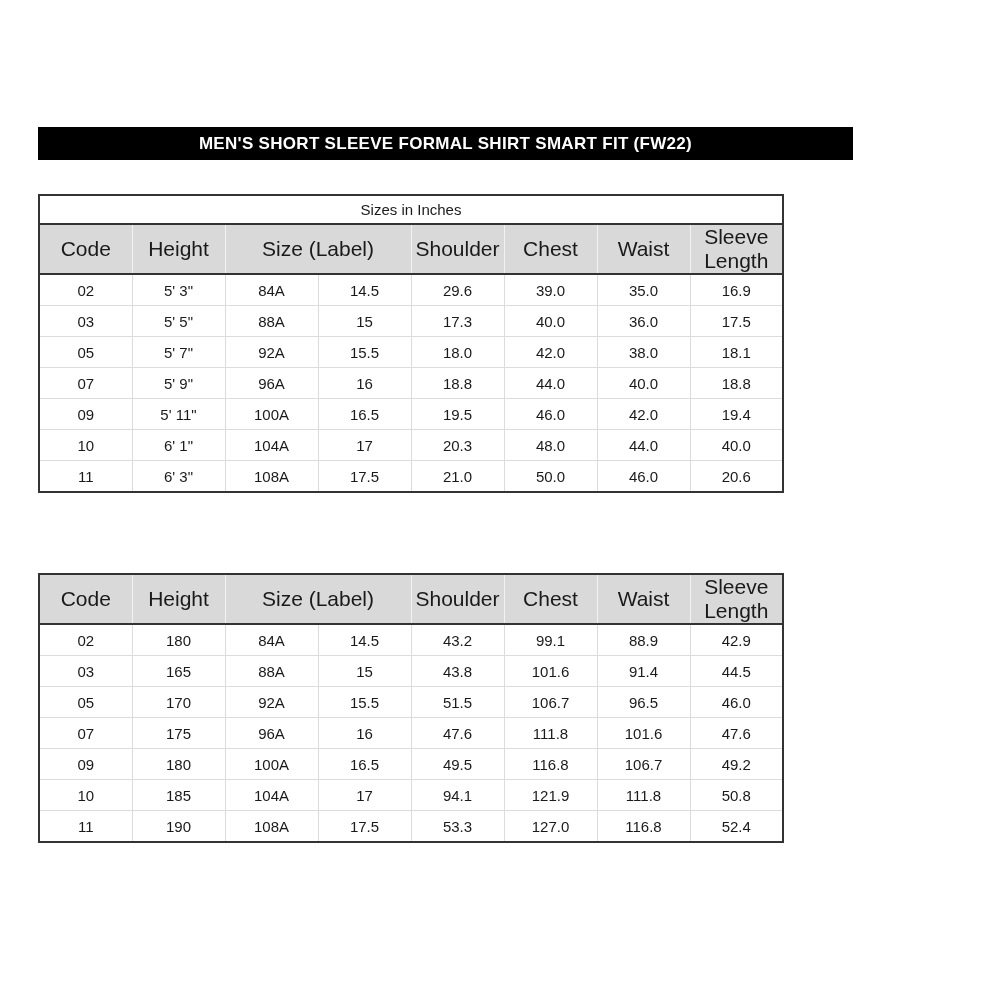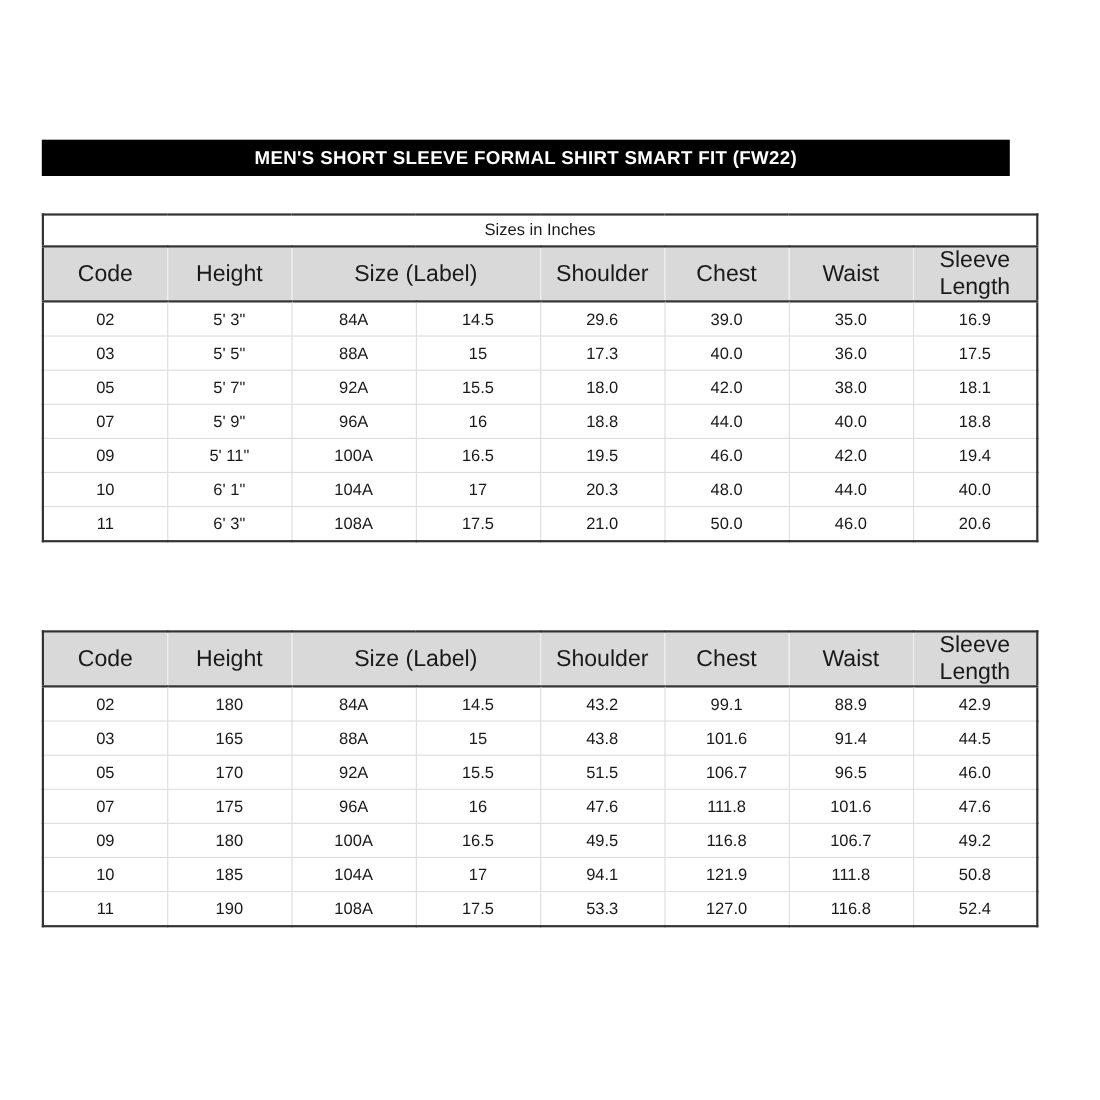--- a/index.html
+++ b/index.html
@@ -12,34 +12,34 @@
   body {
     width: 1000px;
     height: 1000px;
     overflow: hidden;
   }
   .page {
     box-sizing: border-box;
     padding: 127px 48px 0 38px;
   }
   .title-bar {
-    width: 880px;
+    width: 815px;
     height: 33px;
     background: #000000;
     color: #ffffff;
     display: flex;
     align-items: center;
     justify-content: center;
     font-weight: bold;
     font-size: 17px;
     letter-spacing: 0.3px;
     margin-bottom: 34px;
   }
   table.size-table {
-    width: 906px;
+    width: 746px;
     border-collapse: collapse;
     table-layout: fixed;
     font-size: 15px;
     border: 2px solid #333333;
   }
   table.size-table.first {
     margin-bottom: 80px;
   }
   .title-row th {
     height: 27px;

